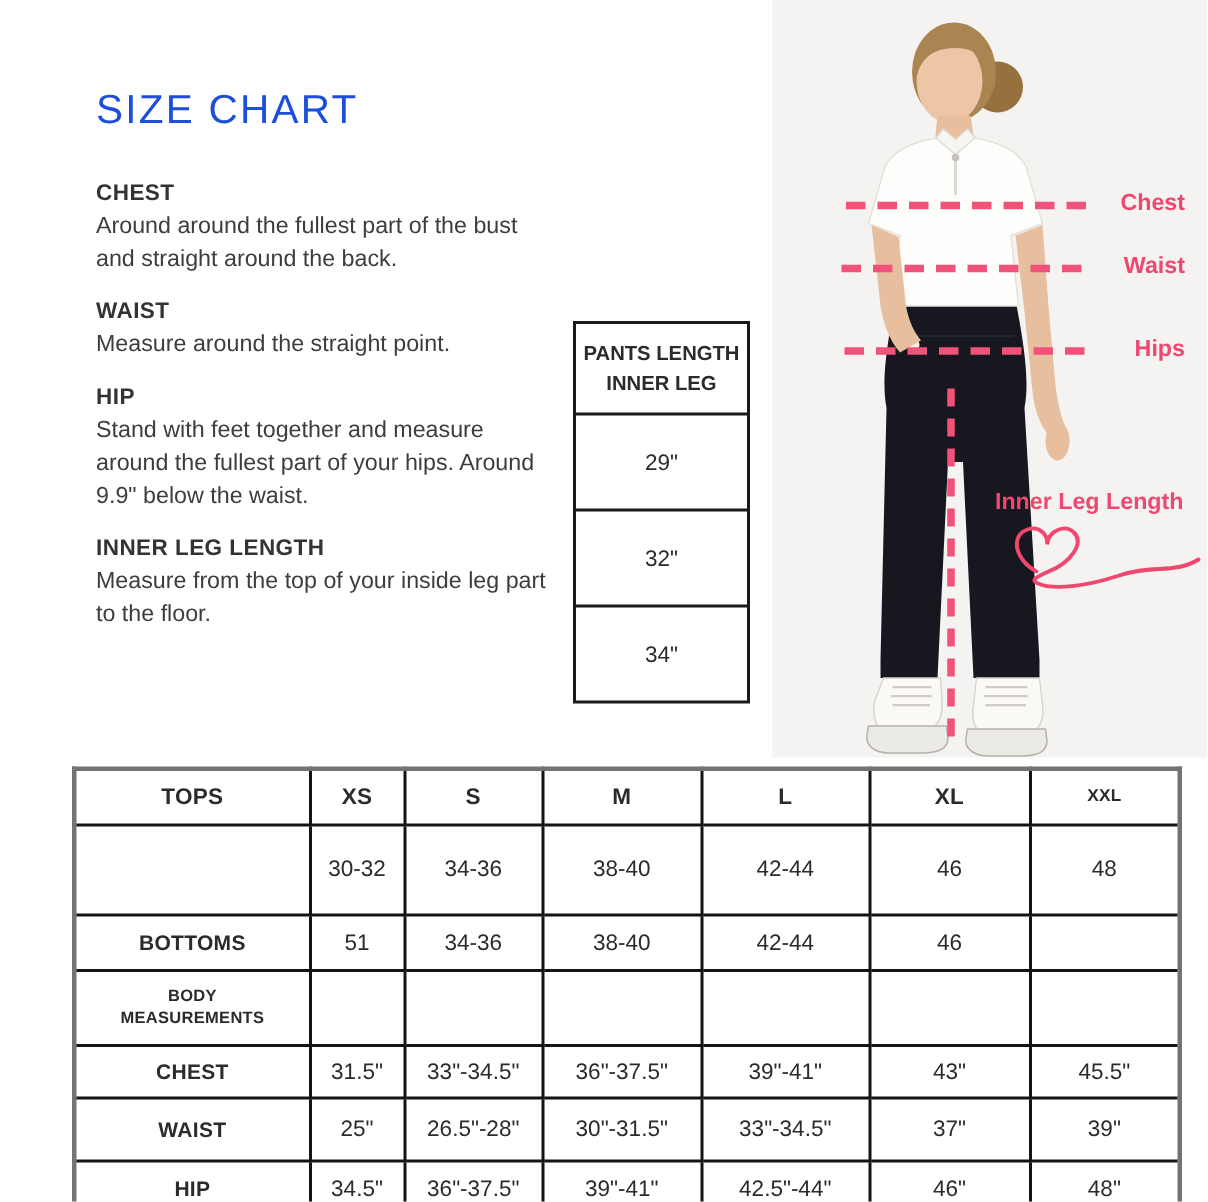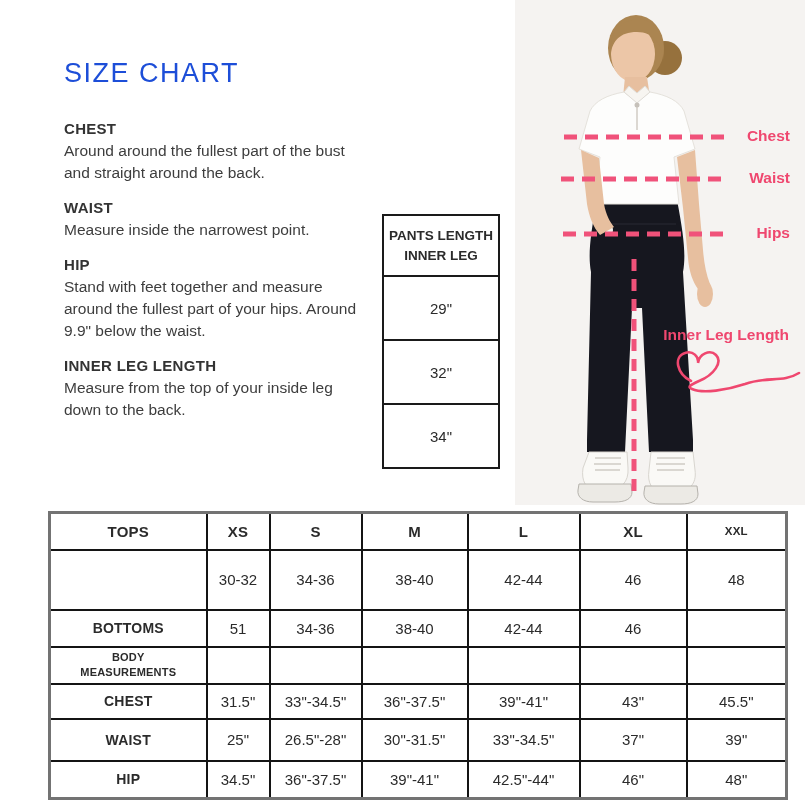--- a/index.html
+++ b/index.html
@@ -76,21 +76,21 @@
   .size-table th { font-weight:700; font-size:15px; letter-spacing:.2px; }
   .size-table th.xxl { font-size:11.5px; }
   .size-table td.lbl { font-weight:700; font-size:14px; letter-spacing:.2px;text-align:center; }
   .size-table td.lbl span.tiny {
     display:inline-block; max-width:108px;
     font-size:11px; line-height:1.35; letter-spacing:.2px;
   }
   tr.rh  { height:37px; }
   tr.rv1 { height:60px; }
   tr.rv2 { height:37px; }
-  tr.rv3 { height:37px; }
+  tr.rv3 { height:50px; }
   tr.rv4 { height:35px; }
   tr.rv5 { height:42px; }
   tr.rv6 { height:38px; }
   col.c0 { width:157px; } col.c1 { width:63px; } col.c2 { width:92px; }
   col.c3 { width:106px; } col.c4 { width:112px; } col.c5 { width:107px; }
   col.c6 { width:100px; }
 </style>
 </head>
 <body>
 
@@ -98,29 +98,29 @@
 
   <div class="title">SIZE CHART</div>
 
   <div class="instructions">
     <div class="sec">
       <h3>CHEST</h3>
       <p>Around around the fullest part of the bust and straight around the back.</p>
     </div>
     <div class="sec">
       <h3>WAIST</h3>
-      <p>Measure inside the narrowest point.</p>
+      <p>Measure around the straight point.</p>
     </div>
     <div class="sec">
       <h3>HIP</h3>
       <p>Stand with feet together and measure around the fullest part of your hips. Around 9.9" below the waist.</p>
     </div>
     <div class="sec">
       <h3>INNER LEG LENGTH</h3>
-      <p>Measure from the top of your inside leg down to the back.</p>
+      <p>Measure from the top of your inside leg part to the floor.</p>
     </div>
   </div>
 
   <div class="mini-table">
     <div class="mini-head">PANTS LENGTH INNER LEG</div>
     <div class="mini-cell">29"</div>
     <div class="mini-cell">32"</div>
     <div class="mini-cell">34"</div>
   </div>
 

